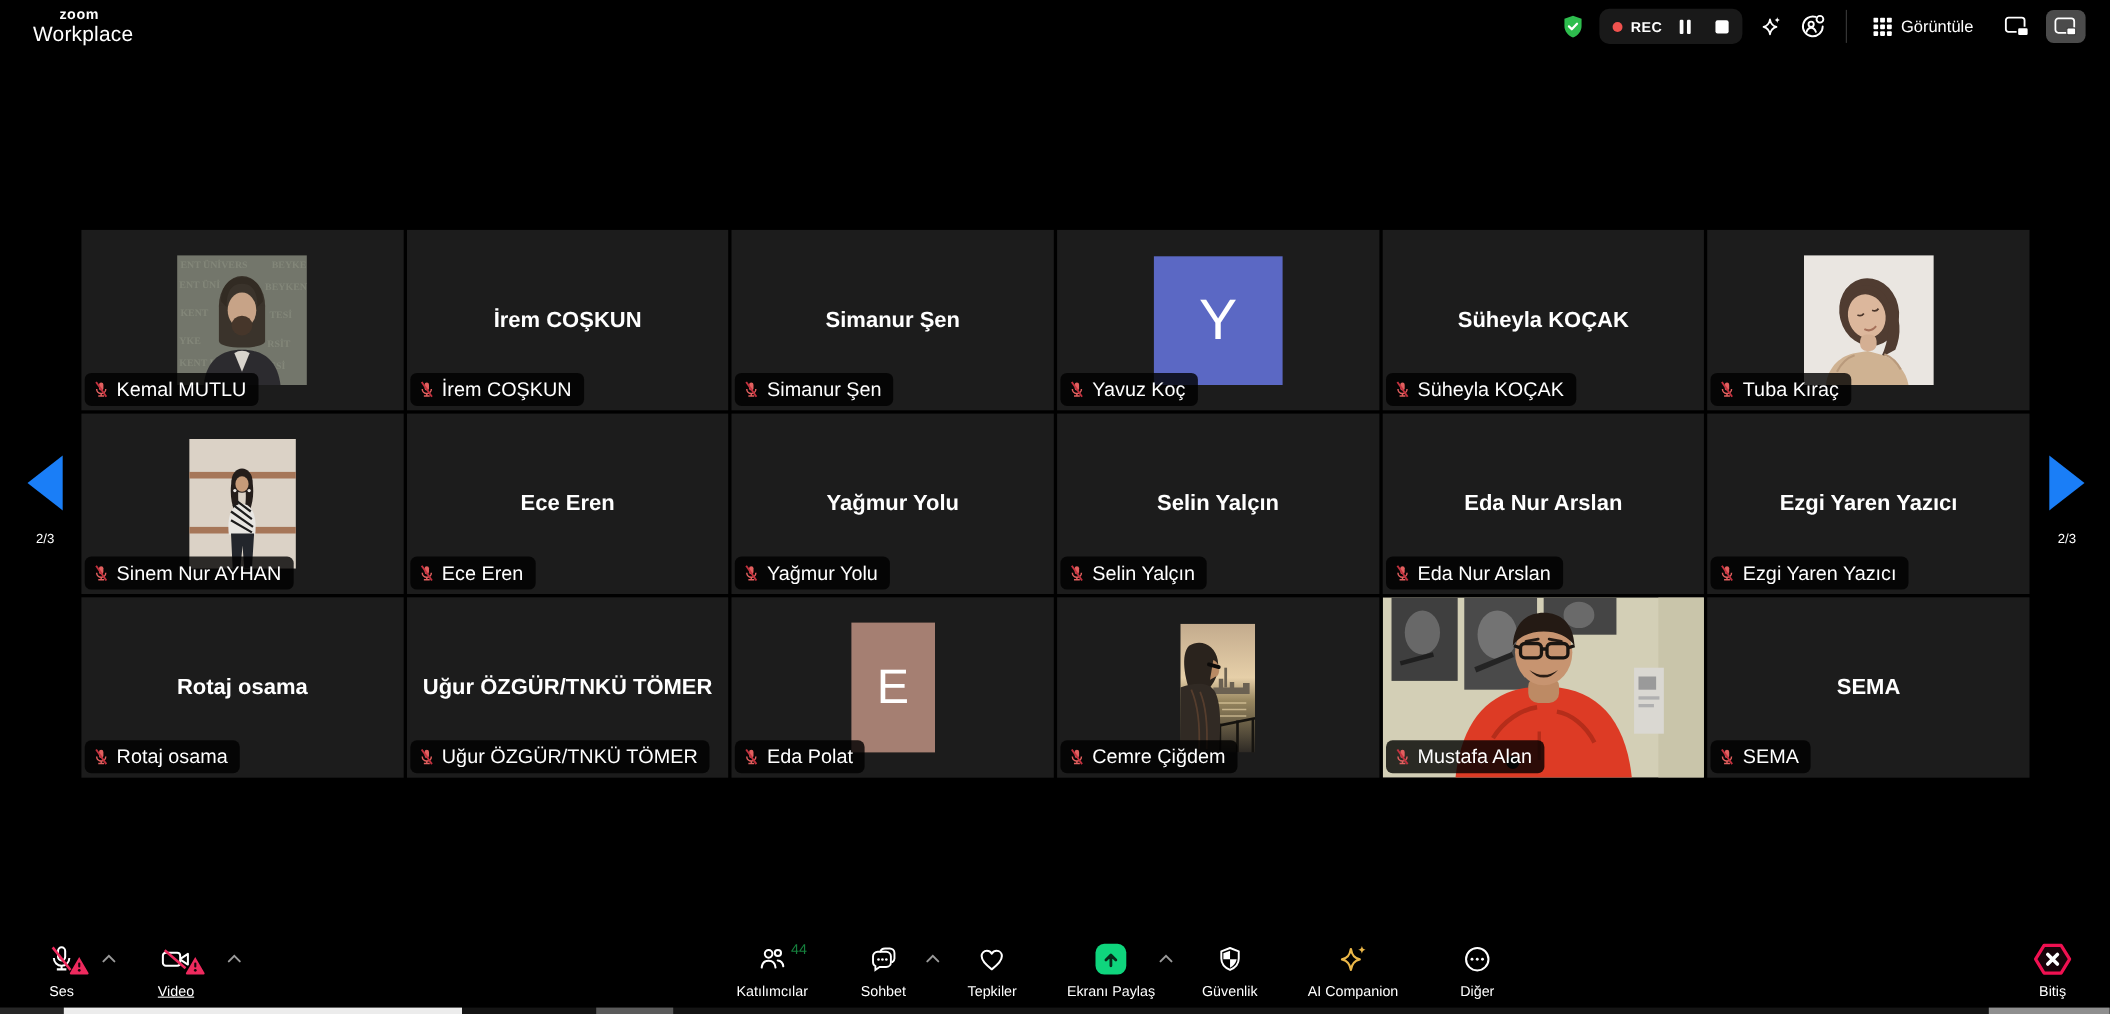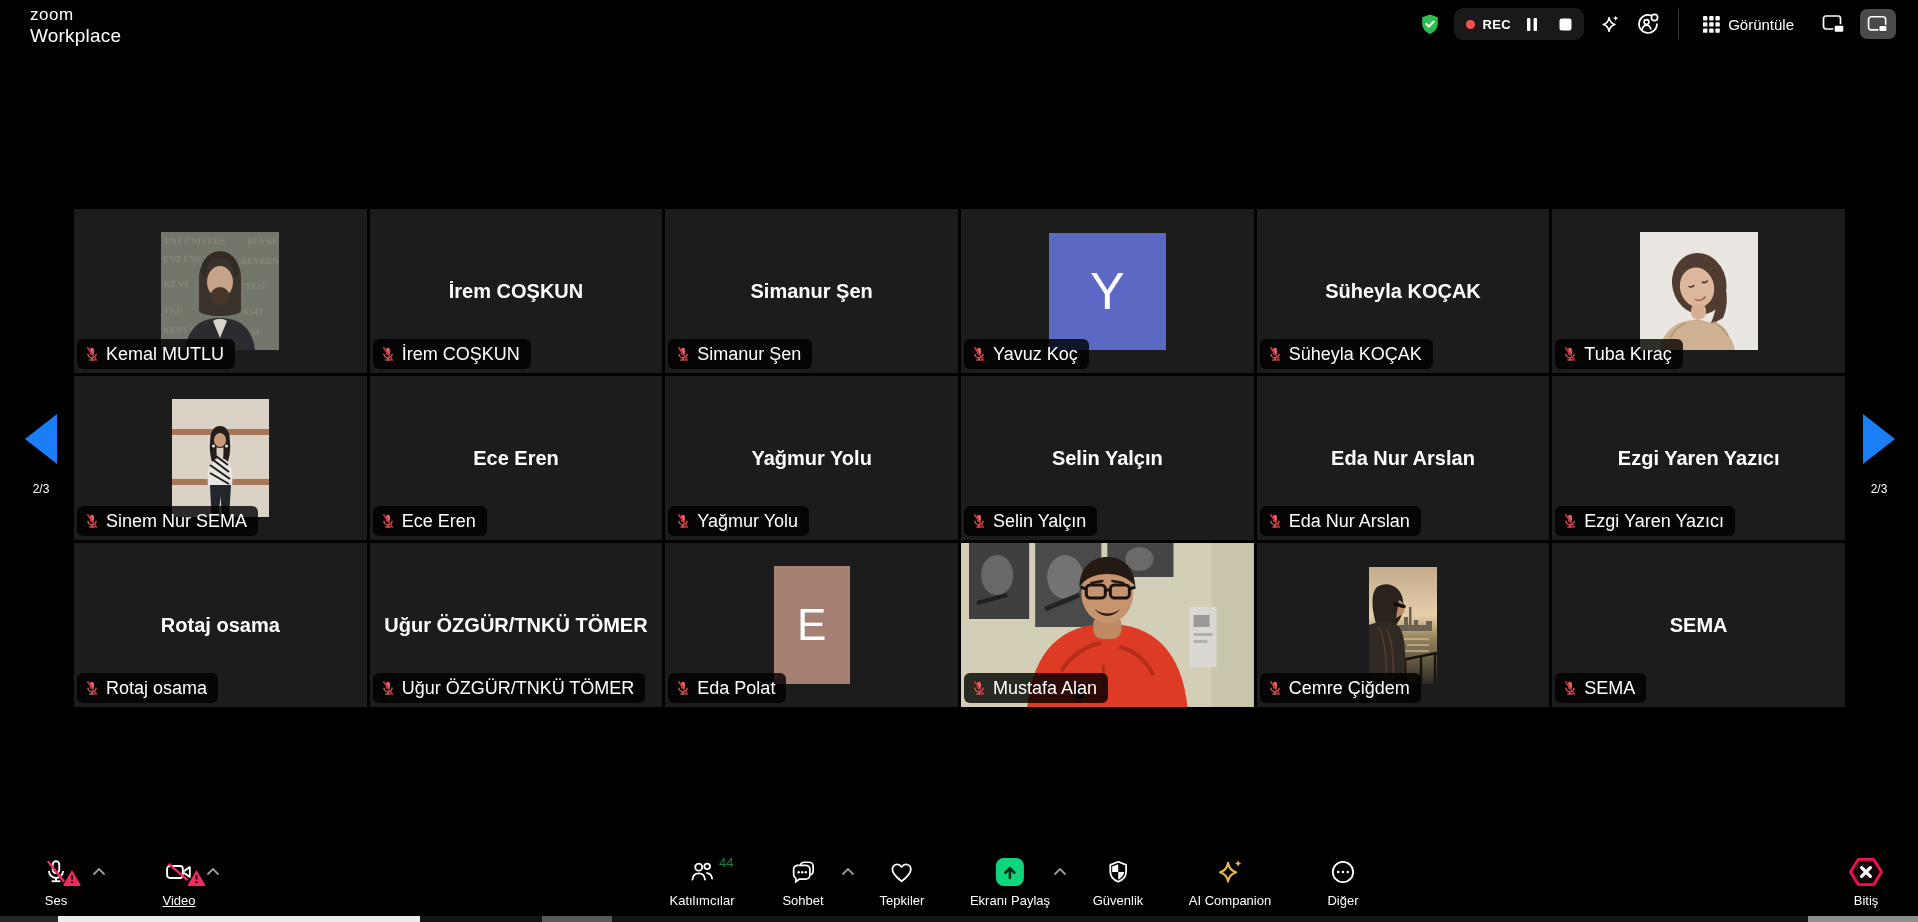--- a/index.html
+++ b/index.html
@@ -2,21 +2,21 @@
 <html><head>
 <meta charset="utf-8">
 <style>
   html,body{margin:0;padding:0;background:#000;}
   body{width:1918px;height:922px;position:relative;overflow:hidden;
        font-family:"Liberation Sans","DejaVu Sans",sans-serif;color:#fff;}
 
   
   .topbar{position:absolute;left:0;top:0;width:1918px;height:48px;background:#000;}
   .logo{position:absolute;left:30px;top:6px;line-height:1;}
-  .logo .l1{font-size:17px;font-weight:400;letter-spacing:.5px;}
+  .logo .l1{font-size:13px;font-weight:700;letter-spacing:.5px;margin-left:24px;}
   .logo .l2{font-size:19px;font-weight:500;margin-top:3px;letter-spacing:.2px;}
   .tr-controls{position:absolute;right:22px;top:7px;height:34px;display:flex;align-items:center;}
   .rec-pill{display:flex;align-items:center;background:#191919;border-radius:9px;height:32px;
             padding:0 12px;margin-left:13px;}
   .rec-dot{width:9px;height:9px;border-radius:50%;background:#f0524e;margin-right:7px;}
   .rec-txt{font-size:13px;font-weight:700;letter-spacing:.4px;}
   .rec-pill .ibtn{margin-left:14px;}
   .ibtn{display:flex;align-items:center;justify-content:center;background:none;border:none;padding:0;cursor:pointer;}
   .tr-gap{margin-left:15px;}
   .divider{width:1px;height:30px;background:#3a3a3a;margin:0 18px 0 18px;}
@@ -275,21 +275,21 @@
           <path d="M38 86h21l-2 32h-7l-1.5-21-2 21h-7z" fill="#23262c"></path>
         </svg></div>
       <div class="name-label">
         <svg width="16" height="16" viewBox="0 0 24 24">
           <rect x="9" y="2.5" width="6" height="11" rx="3" fill="#e2605f"></rect>
           <path d="M5.8 11.5a6.2 6.2 0 0 0 12.4 0" stroke="#e2605f" stroke-width="2" fill="none"></path>
           <line x1="12" y1="17.8" x2="12" y2="21" stroke="#e2605f" stroke-width="2"></line>
           <line x1="8" y1="21" x2="16" y2="21" stroke="#e2605f" stroke-width="2"></line>
           <line x1="5" y1="2" x2="19" y2="22" stroke="#c2313e" stroke-width="2.6"></line>
         </svg>
-        <span>Sinem Nur SEMA</span>
+        <span>Sinem Nur AYHAN</span>
       </div>
     </div>
     <div class="tile">
       <div class="tile-name">Ece Eren</div>
       <div class="name-label">
         <svg width="16" height="16" viewBox="0 0 24 24">
           <rect x="9" y="2.5" width="6" height="11" rx="3" fill="#e2605f"></rect>
           <path d="M5.8 11.5a6.2 6.2 0 0 0 12.4 0" stroke="#e2605f" stroke-width="2" fill="none"></path>
           <line x1="12" y1="17.8" x2="12" y2="21" stroke="#e2605f" stroke-width="2"></line>
           <line x1="8" y1="21" x2="16" y2="21" stroke="#e2605f" stroke-width="2"></line>
@@ -380,20 +380,57 @@
       <div class="avatar avatar-E" style="background: rgb(165, 127, 114);">E</div>
       <div class="name-label">
         <svg width="16" height="16" viewBox="0 0 24 24">
           <rect x="9" y="2.5" width="6" height="11" rx="3" fill="#e2605f"></rect>
           <path d="M5.8 11.5a6.2 6.2 0 0 0 12.4 0" stroke="#e2605f" stroke-width="2" fill="none"></path>
           <line x1="12" y1="17.8" x2="12" y2="21" stroke="#e2605f" stroke-width="2"></line>
           <line x1="8" y1="21" x2="16" y2="21" stroke="#e2605f" stroke-width="2"></line>
           <line x1="5" y1="2" x2="19" y2="22" stroke="#c2313e" stroke-width="2.6"></line>
         </svg>
         <span>Eda Polat</span>
+      </div>
+    </div>
+    <div class="tile">
+      <div class="photo"><svg width="68" height="117" viewBox="0 0 68 117">
+          <defs>
+            <linearGradient id="cg" x1="0" y1="0" x2="0" y2="1">
+              <stop offset="0" stop-color="#c3ab8d"></stop>
+              <stop offset=".42" stop-color="#e6cfa8"></stop>
+              <stop offset=".6" stop-color="#97865f"></stop>
+              <stop offset="1" stop-color="#2e2a25"></stop>
+            </linearGradient>
+          </defs>
+          <rect width="68" height="117" fill="url(#cg)"></rect>
+          <rect x="40" y="40" width="2.5" height="18" fill="#6b6152"></rect>
+          <path d="M30 58h5v-8h4v8h6v-5h4v5h8v-4h6v10H30z" fill="#6b6152"></path>
+          <path d="M34 72h26M38 78h22M36 84h24" stroke="#e3cfa4" stroke-width="1.4" opacity=".7"></path>
+          <g stroke="#15130f" stroke-width="2.4">
+            <path d="M28 94 68 86"></path>
+            <path d="M36 91v26"></path>
+            <path d="M52 88v29"></path>
+            <path d="M66 86v31"></path>
+          </g>
+          <path d="M8 20c11-7 24 0 26 13 2 10-2 19-7 25l-17 7C4 50 0 28 8 20z" fill="#2a231d"></path>
+          <path d="M30 33c5 2 7 9 4 14l-7 4z" fill="#b98a64"></path>
+          <path d="M26 37l9 2.5" stroke="#0d0b0a" stroke-width="3.4" stroke-linecap="round"></path>
+          <path d="M0 117V58c11-4 25-6 31 3 6 10 6 31 4 56z" fill="#312a24"></path>
+          <path d="M10 60c6 14 8 34 7 54M18 62c5 12 7 30 6 52" stroke="#5f4230" stroke-width="1.6" fill="none" opacity=".8"></path>
+        </svg></div>
+      <div class="name-label">
+        <svg width="16" height="16" viewBox="0 0 24 24">
+          <rect x="9" y="2.5" width="6" height="11" rx="3" fill="#e2605f"></rect>
+          <path d="M5.8 11.5a6.2 6.2 0 0 0 12.4 0" stroke="#e2605f" stroke-width="2" fill="none"></path>
+          <line x1="12" y1="17.8" x2="12" y2="21" stroke="#e2605f" stroke-width="2"></line>
+          <line x1="8" y1="21" x2="16" y2="21" stroke="#e2605f" stroke-width="2"></line>
+          <line x1="5" y1="2" x2="19" y2="22" stroke="#c2313e" stroke-width="2.6"></line>
+        </svg>
+        <span>Cemre Çiğdem</span>
       </div>
     </div>
     <div class="tile">
       <div class="video"><svg viewBox="0 0 292 164" preserveAspectRatio="none">
           <rect width="292" height="164" fill="#d3cfb6"></rect>
           <rect x="250" y="0" width="42" height="164" fill="#c9c5aa"></rect>
           <rect x="8" y="0" width="60" height="76" fill="#3f3f3f"></rect>
           <ellipse cx="36" cy="32" rx="16" ry="20" fill="#8a8a8a" opacity=".55"></ellipse>
           <path d="M16 60l30-8" stroke="#1f1f1f" stroke-width="4"></path>
           <rect x="74" y="0" width="66" height="84" fill="#4a4a4a"></rect>
@@ -425,57 +462,20 @@
           <rect x="9" y="2.5" width="6" height="11" rx="3" fill="#e2605f"></rect>
           <path d="M5.8 11.5a6.2 6.2 0 0 0 12.4 0" stroke="#e2605f" stroke-width="2" fill="none"></path>
           <line x1="12" y1="17.8" x2="12" y2="21" stroke="#e2605f" stroke-width="2"></line>
           <line x1="8" y1="21" x2="16" y2="21" stroke="#e2605f" stroke-width="2"></line>
           <line x1="5" y1="2" x2="19" y2="22" stroke="#c2313e" stroke-width="2.6"></line>
         </svg>
         <span>Mustafa Alan</span>
       </div>
     </div>
     <div class="tile">
-      <div class="photo"><svg width="68" height="117" viewBox="0 0 68 117">
-          <defs>
-            <linearGradient id="cg" x1="0" y1="0" x2="0" y2="1">
-              <stop offset="0" stop-color="#c3ab8d"></stop>
-              <stop offset=".42" stop-color="#e6cfa8"></stop>
-              <stop offset=".6" stop-color="#97865f"></stop>
-              <stop offset="1" stop-color="#2e2a25"></stop>
-            </linearGradient>
-          </defs>
-          <rect width="68" height="117" fill="url(#cg)"></rect>
-          <rect x="40" y="40" width="2.5" height="18" fill="#6b6152"></rect>
-          <path d="M30 58h5v-8h4v8h6v-5h4v5h8v-4h6v10H30z" fill="#6b6152"></path>
-          <path d="M34 72h26M38 78h22M36 84h24" stroke="#e3cfa4" stroke-width="1.4" opacity=".7"></path>
-          <g stroke="#15130f" stroke-width="2.4">
-            <path d="M28 94 68 86"></path>
-            <path d="M36 91v26"></path>
-            <path d="M52 88v29"></path>
-            <path d="M66 86v31"></path>
-          </g>
-          <path d="M8 20c11-7 24 0 26 13 2 10-2 19-7 25l-17 7C4 50 0 28 8 20z" fill="#2a231d"></path>
-          <path d="M30 33c5 2 7 9 4 14l-7 4z" fill="#b98a64"></path>
-          <path d="M26 37l9 2.5" stroke="#0d0b0a" stroke-width="3.4" stroke-linecap="round"></path>
-          <path d="M0 117V58c11-4 25-6 31 3 6 10 6 31 4 56z" fill="#312a24"></path>
-          <path d="M10 60c6 14 8 34 7 54M18 62c5 12 7 30 6 52" stroke="#5f4230" stroke-width="1.6" fill="none" opacity=".8"></path>
-        </svg></div>
-      <div class="name-label">
-        <svg width="16" height="16" viewBox="0 0 24 24">
-          <rect x="9" y="2.5" width="6" height="11" rx="3" fill="#e2605f"></rect>
-          <path d="M5.8 11.5a6.2 6.2 0 0 0 12.4 0" stroke="#e2605f" stroke-width="2" fill="none"></path>
-          <line x1="12" y1="17.8" x2="12" y2="21" stroke="#e2605f" stroke-width="2"></line>
-          <line x1="8" y1="21" x2="16" y2="21" stroke="#e2605f" stroke-width="2"></line>
-          <line x1="5" y1="2" x2="19" y2="22" stroke="#c2313e" stroke-width="2.6"></line>
-        </svg>
-        <span>Cemre Çiğdem</span>
-      </div>
-    </div>
-    <div class="tile">
       <div class="tile-name">SEMA</div>
       <div class="name-label">
         <svg width="16" height="16" viewBox="0 0 24 24">
           <rect x="9" y="2.5" width="6" height="11" rx="3" fill="#e2605f"></rect>
           <path d="M5.8 11.5a6.2 6.2 0 0 0 12.4 0" stroke="#e2605f" stroke-width="2" fill="none"></path>
           <line x1="12" y1="17.8" x2="12" y2="21" stroke="#e2605f" stroke-width="2"></line>
           <line x1="8" y1="21" x2="16" y2="21" stroke="#e2605f" stroke-width="2"></line>
           <line x1="5" y1="2" x2="19" y2="22" stroke="#c2313e" stroke-width="2.6"></line>
         </svg>
         <span>SEMA</span>
@@ -516,21 +516,21 @@
       </span>
     </span>
     <span class="tb-label">Ses</span>
   </button>
   <button class="chev" style="left:92px;">
     <svg width="14" height="9" viewBox="0 0 14 9">
         <polyline points="2,7 7,2 12,7" fill="none" stroke="#9a9a9a" stroke-width="1.8" stroke-linecap="round"></polyline>
       </svg>
   </button>
 
-  <button class="tb-item" style="left:179px;text-decoration:underline;">
+  <button class="tb-item" style="left:160px;text-decoration:underline;">
     <span class="tb-ico">
       <svg width="29" height="26" viewBox="0 0 26 24" fill="none" stroke="#fff" stroke-width="1.7">
         <rect x="2" y="6.5" width="14.5" height="11" rx="2.5"></rect>
         <path d="M17 11.5l6-4v9l-6-4" stroke-linejoin="round"></path>
         <line x1="3.5" y1="4.5" x2="21" y2="19.5" stroke="#ee2a5e" stroke-width="2.2"></line>
       </svg>
       <span class="warn">
         <svg width="18" height="17" viewBox="0 0 16 15">
             <path d="M8 .8 15.4 13.6a1.2 1.2 0 0 1-1 1.8H1.6a1.2 1.2 0 0 1-1-1.8z" fill="#ee2a5e"></path>
             <rect x="7.2" y="5.2" width="1.7" height="4.2" rx=".8" fill="#16060b"></rect>

